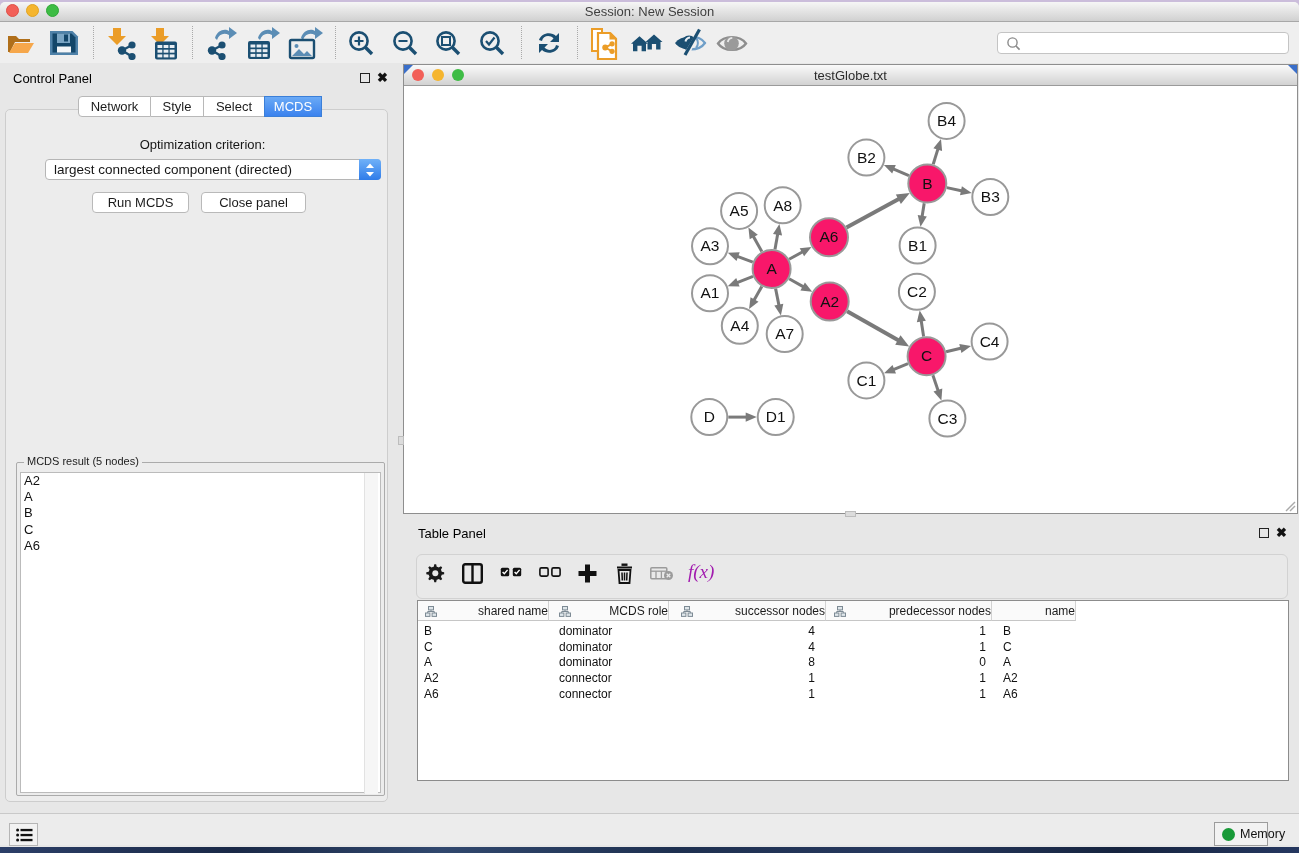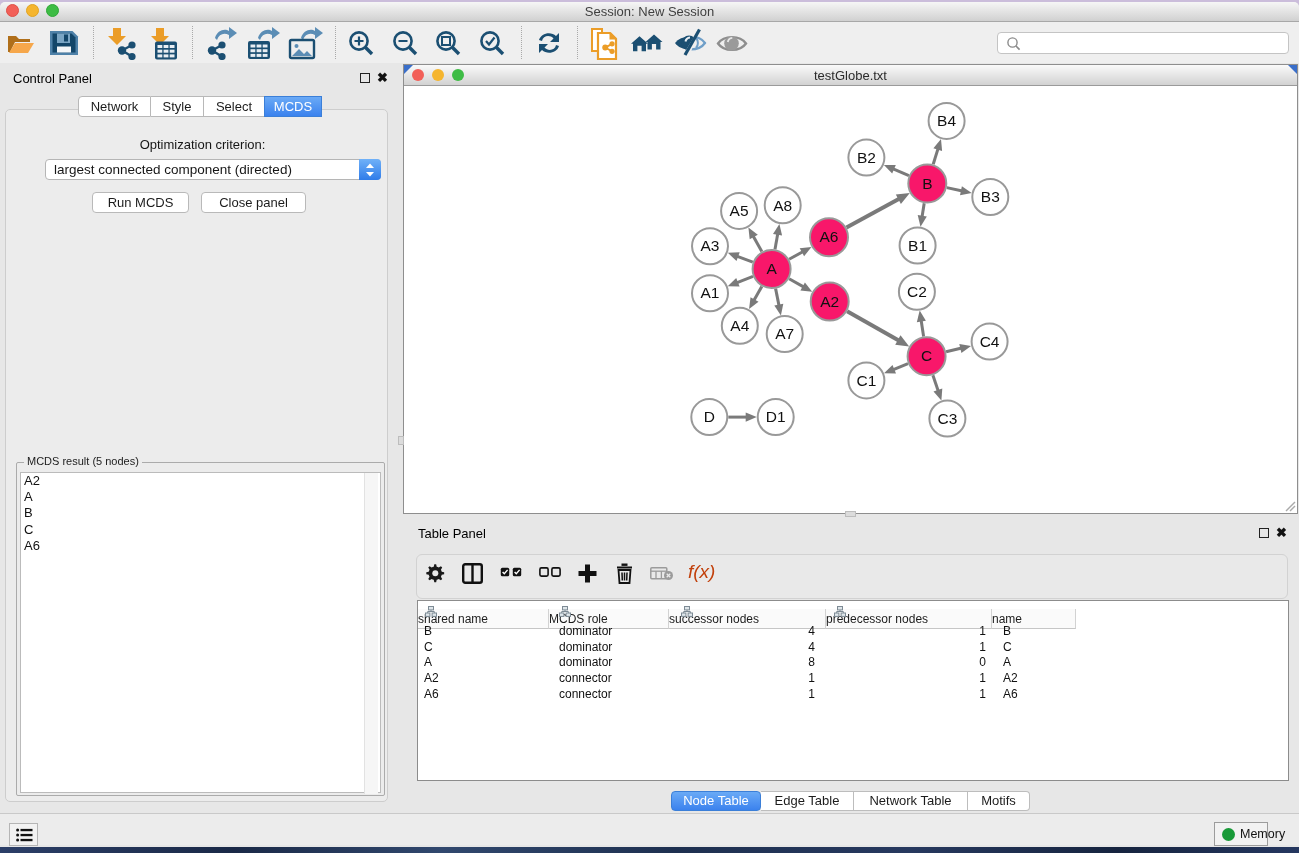--- a/index.html
+++ b/index.html
@@ -25,21 +25,21 @@
 .groupbox{position:absolute;left:10px;top:352px;width:369px;height:334px;border:1px solid #ababab;border-radius:2px}
 .grouplabel{position:absolute;left:7px;top:-8px;background:#ececec;padding:0 3px;font-size:11px;color:#1c1c1c}
 .listarea{position:absolute;left:3px;top:9px;width:361px;height:321px;background:#fff;border:1px solid #bbb}
 .listarea .li{font-size:13px;color:#111;height:16.2px;line-height:16.2px;padding-left:3px}
 .scrollstrip{position:absolute;right:2px;top:0px;width:14px;height:321px;background:#f6f6f6;border-left:1px solid #e2e2e2}
 .netwin{position:absolute;left:403px;top:62px;width:895px;height:450px;background:#fff;border:1px solid #8e8e8e}
 .nettitle{position:absolute;left:0;top:0;width:100%;height:21px;background:linear-gradient(#fafafa,#d2d2d2);border-bottom:1px solid #9a9a9a}
 .tablepanel{position:absolute;left:404px;top:517px;width:895px;height:294px}
 .ttool{position:absolute;left:12px;top:35px;width:872px;height:45px;background:#e9e9e9;border:1px solid #d2d2d2;border-radius:6px}
 .table{position:absolute;left:13px;top:81px;width:872px;height:181px;background:#fff;border:1px solid #8c8c8c}
-.th{position:absolute;top:8px;height:20px;background:#fafafa;border-right:1px solid #d2d2d2;border-bottom:1px solid #c6c6c6;font-size:12px;color:#1c1c1c;text-align:left;line-height:20px}
+.th{position:absolute;top:0;height:20px;background:#fafafa;border-right:1px solid #d2d2d2;border-bottom:1px solid #c6c6c6;font-size:12px;color:#1c1c1c;text-align:right;line-height:20px}
 .td{position:absolute;height:16px;font-size:12px;color:#111;line-height:16px}
 .btabs{position:absolute;top:272px;height:20px;display:flex}
 .btab{height:20px;background:#fff;border:1px solid #bdbdbd;border-left:none;font-size:13px;color:#1c1c1c;line-height:18px;text-align:center}
 .btab.first{border-left:1px solid #bdbdbd;border-radius:4px 0 0 4px}
 .btab.last{border-radius:0 4px 4px 0}
 .btab.sel{background:linear-gradient(#6aaaf6,#3b82ee);color:#fff;border-color:#3b7fd8;border-radius:4px;margin-left:-1px}
 .statusbar{position:absolute;left:0;top:811px;width:1299px;height:32px;background:#ececec;border-top:1px solid #c9c9c9}
 .deskbottom{position:absolute;left:0;top:847px;width:1299px;height:6px;background:linear-gradient(90deg,#2c3f68 0%,#1a2947 18%,#31486e 34%,#1e3050 52%,#27395f 70%,#16243f 86%,#253760 100%)}
 </style></head>
 <body>
@@ -399,21 +399,21 @@
         <line x1="12" y1="10.5" x2="11.7" y2="18.5" stroke="#111" stroke-width="1.5"></line>
       </svg>
 <svg class="icon" style="left:246px;top:48px" width="24" height="13" viewBox="0 0 24 13">
         <rect x="0.8" y="0.8" width="16" height="11" rx="1" fill="none" stroke="#9b9b9b" stroke-width="1.5"></rect>
         <line x1="0.8" y1="4.2" x2="16.8" y2="4.2" stroke="#9b9b9b" stroke-width="1.3"></line>
         <line x1="6" y1="4.2" x2="6" y2="11.8" stroke="#9b9b9b" stroke-width="1.3"></line>
         <line x1="11.4" y1="4.2" x2="11.4" y2="11.8" stroke="#9b9b9b" stroke-width="1.3"></line>
         <circle cx="18.5" cy="8.5" r="4.5" fill="#9b9b9b"></circle>
         <path d="M16.7 6.7 L20.3 10.3 M20.3 6.7 L16.7 10.3" stroke="#e9e9e9" stroke-width="1.3"></path>
       </svg>
-    <div class="abs" style="left:284px;top:42px;font-family:Liberation Sans, sans-serif;font-style:italic;font-size:19px;color:#c2410c">f(x)</div>
+    <div class="abs" style="left:284px;top:42px;font-family:Liberation Serif, serif;font-style:italic;font-size:19px;color:#a21caf">f(x)</div>
     <div class="table">
       <div class="th" style="left:0px;width:131px">shared name</div>
 <svg class="icon" style="left:7px;top:5px" width="12" height="11" viewBox="0 0 12 11">
           <rect x="3.5" y="0.5" width="5" height="3.4" fill="#dfe6ea" stroke="#7d8a94" stroke-width="1"></rect>
           <rect x="0.5" y="7" width="4.4" height="3.4" fill="#dfe6ea" stroke="#7d8a94" stroke-width="1"></rect>
           <rect x="7.1" y="7" width="4.4" height="3.4" fill="#dfe6ea" stroke="#7d8a94" stroke-width="1"></rect>
           <path d="M6 4 L6 5.5 M2.7 7 L2.7 5.5 L9.3 5.5 L9.3 7" stroke="#7d8a94" stroke-width="1" fill="none"></path>
         </svg>
 <div class="th" style="left:131px;width:120px">MCDS role</div>
 <svg class="icon" style="left:141px;top:5px" width="12" height="11" viewBox="0 0 12 11">
@@ -456,26 +456,20 @@
 <div class="td" style="left:141px;top:69.0px">connector</div>
 <div class="td" style="left:310px;top:69.0px;width:87px;text-align:right">1</div>
 <div class="td" style="left:480px;top:69.0px;width:88px;text-align:right">1</div>
 <div class="td" style="left:585px;top:69.0px">A2</div>
 <div class="td" style="left:6px;top:84.8px">A6</div>
 <div class="td" style="left:141px;top:84.8px">connector</div>
 <div class="td" style="left:310px;top:84.8px;width:87px;text-align:right">1</div>
 <div class="td" style="left:480px;top:84.8px;width:88px;text-align:right">1</div>
 <div class="td" style="left:585px;top:84.8px">A6</div>
     </div>
-    <div class="btabs" style="left:268px">
-      <div class="btab sel first" style="width:90px">Node Table</div>
-        <div class="btab" style="width:93px">Edge Table</div>
-        <div class="btab" style="width:114px">Network Table</div>
-        <div class="btab last" style="width:62px">Motifs</div>
-    </div>
   </div>
 
   <div class="statusbar">
     <div class="abs" style="left:9px;top:9px;width:29px;height:23px;background:#f2f2f2;border:1px solid #b5b5b5">
       <svg style="position:absolute;left:6px;top:4px" width="17" height="14" viewBox="0 0 17 14">
           <circle cx="1.6" cy="2" r="1.5" fill="#111"></circle>
           <circle cx="1.6" cy="7" r="1.5" fill="#111"></circle>
           <circle cx="1.6" cy="12" r="1.5" fill="#111"></circle>
           <rect x="4.5" y="0.9" width="12" height="2.3" fill="#111"></rect>
           <rect x="4.5" y="5.9" width="12" height="2.3" fill="#111"></rect>

